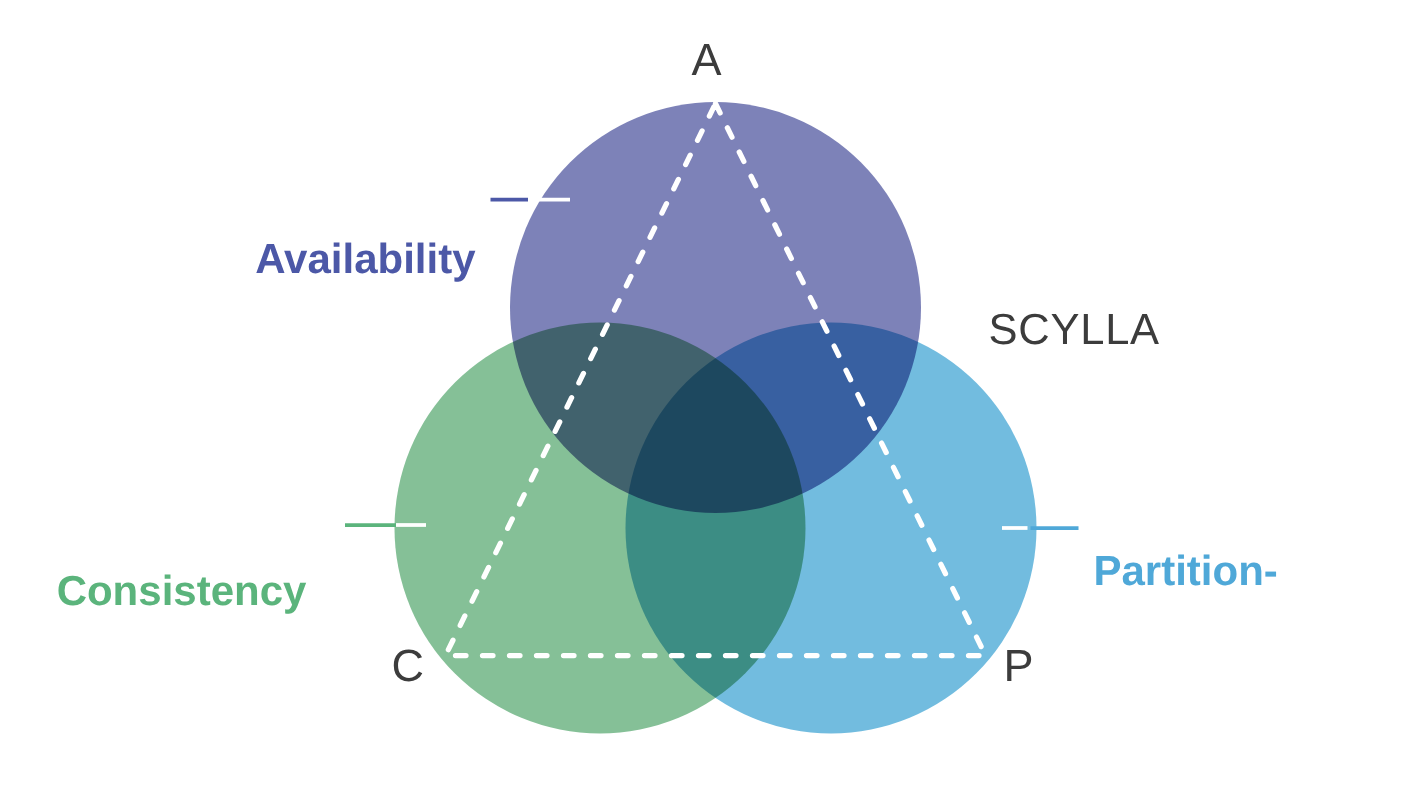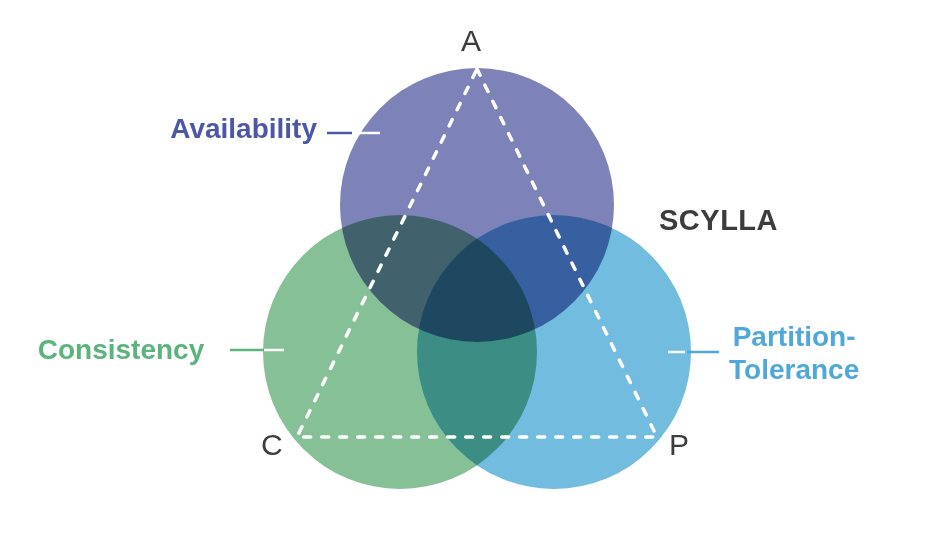--- a/index.html
+++ b/index.html
@@ -38,20 +38,21 @@
     height: 534px;
     pointer-events: none;
   }
 
   .set-label {
     position: absolute;
     font-size: 28px;
     font-weight: bold;
     line-height: 33px;
     white-space: nowrap;
+    margin-top: 44px;
   }
   .label-availability {
     left: 117px;
     top: 112px;
     width: 200px;
     text-align: right;
   }
   .label-consistency {
     left: 20px;
     top: 333px;
@@ -71,21 +72,21 @@
   }
   .letter-a { left: 461px; top: 26px; }
   .letter-c { left: 261px; top: 430px; }
   .letter-p { left: 669px; top: 430px; }
 
   .annotation {
     position: absolute;
     left: 659px;
     top: 206px;
     font-size: 29px;
-    font-weight: 700;
+    font-weight: 400;
     letter-spacing: 0.5px;
     line-height: 29px;
   }
 </style>
 </head>
 <body>
 
 <div class="stage">
 
   <div class="venn-layer">
@@ -106,21 +107,20 @@
     <line x1="668" y1="352" x2="685" y2="352" stroke-width="2.5" stroke="#FFFFFF"></line>
     <line x1="687" y1="352" x2="719" y2="352" stroke-width="2.5" stroke="#4FA8D8"></line>
   </svg>
 
   <div class="set-label label-availability" style="color: rgb(76, 88, 167);">Availability</div>
 
   <div class="set-label label-consistency" style="color: rgb(91, 180, 124);">Consistency</div>
 
   <div class="set-label label-partition" style="color: rgb(79, 168, 216);">
     <div>Partition-</div>
-    <div>Tolerance</div>
   </div>
 
   <div class="corner-letter letter-a" style="color: rgb(60, 60, 60);">A</div>
   <div class="corner-letter letter-c" style="color: rgb(60, 60, 60);">C</div>
   <div class="corner-letter letter-p" style="color: rgb(60, 60, 60);">P</div>
 
   <div class="annotation" style="color: rgb(60, 60, 60);">SCYLLA</div>
 
 </div>
 

